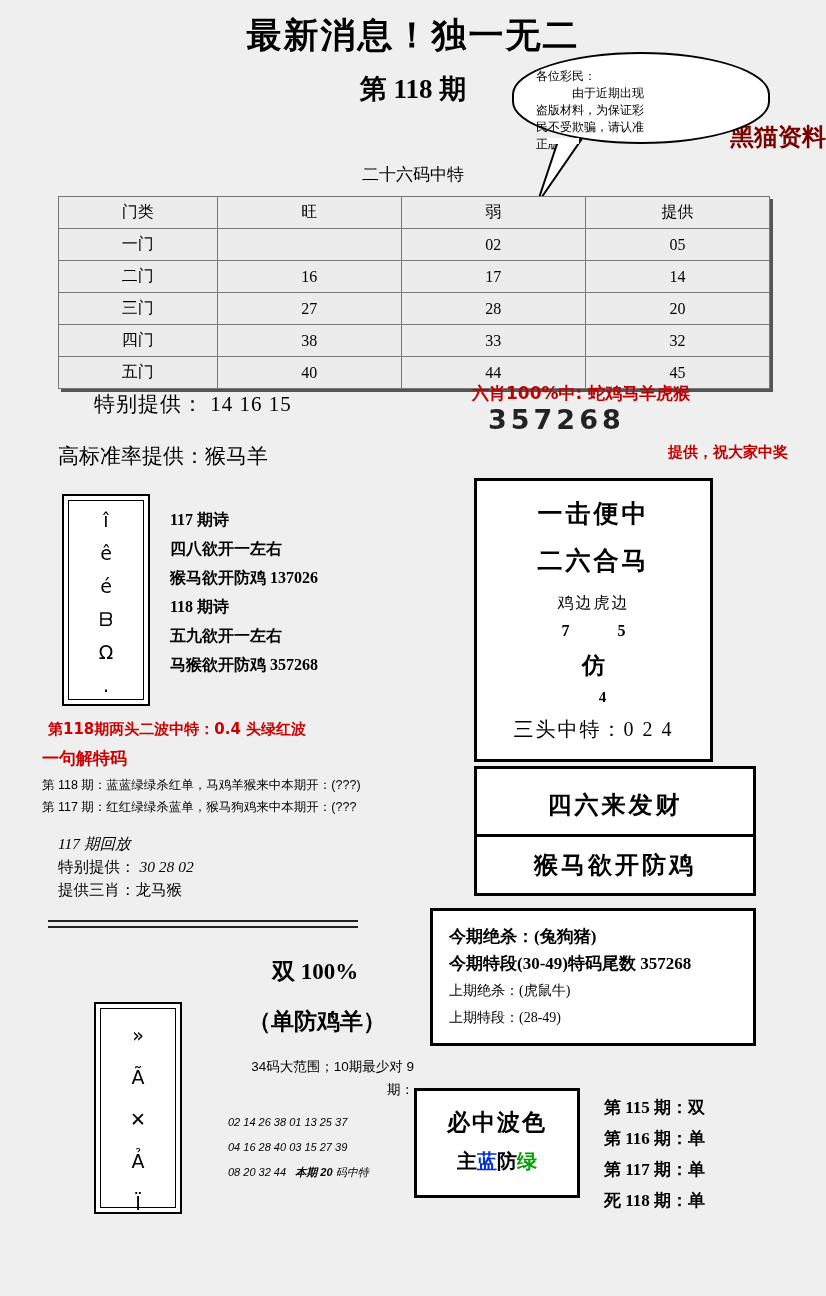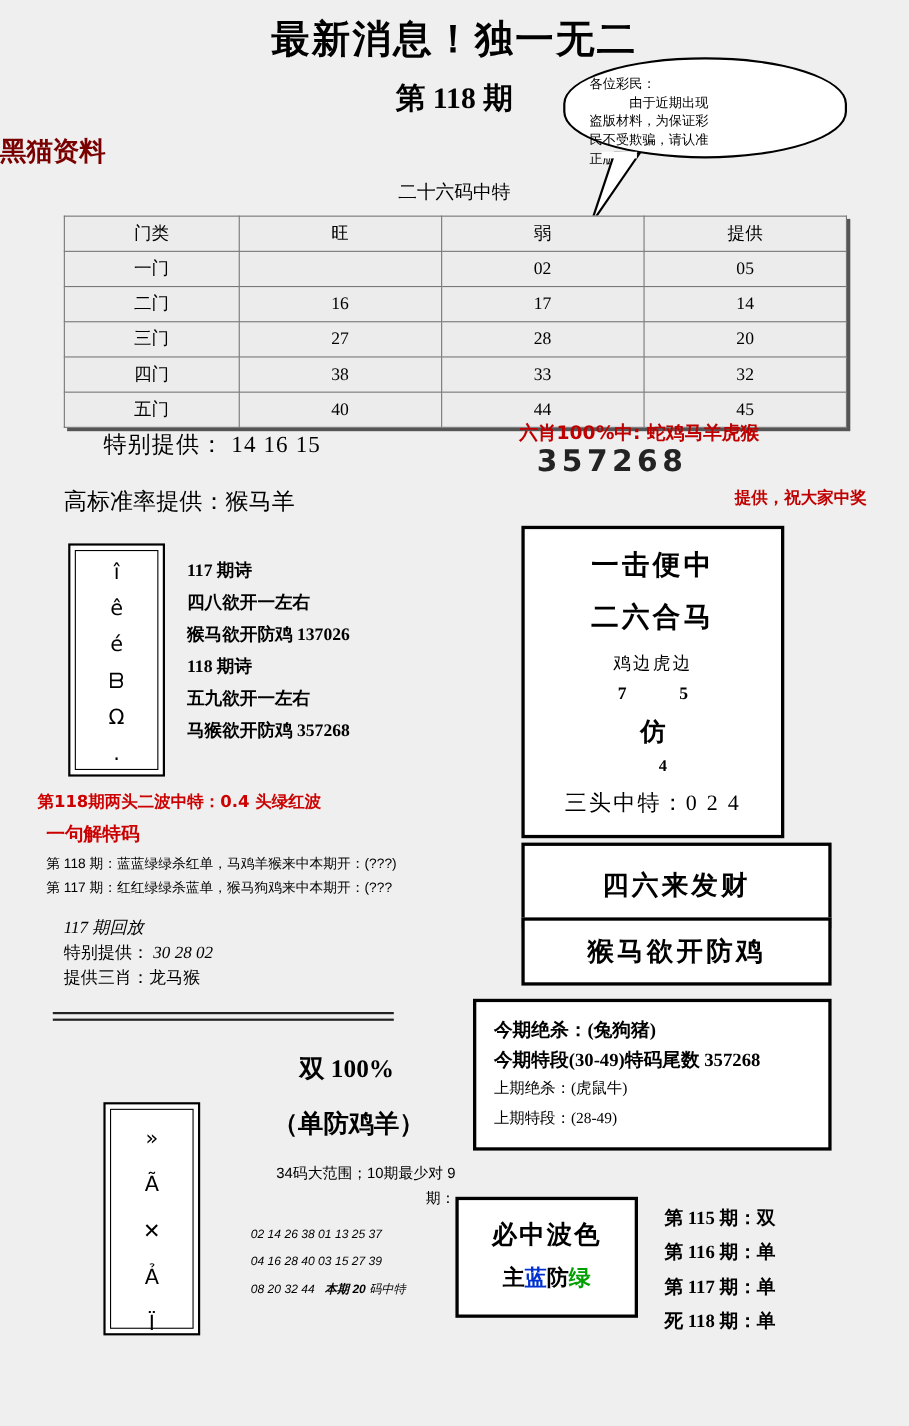--- a/index.html
+++ b/index.html
@@ -23,21 +23,21 @@
     font-family:"DejaVu Sans", sans-serif;
   }
   .title-issue{
     text-align:center;
     font-size:27px;
     font-weight:bold;
     margin-top:12px;
     font-family:"Liberation Serif", serif;
   }
   .title-sub{
-    text-align:left;
+    text-align:right;
     font-size:24px;
     font-weight:bold;
     margin-top:14px;
     color:#7a0000;
   }
   .title-sub2{
     text-align:center;
     font-size:17px;
     margin-top:10px;
   }
@@ -133,21 +133,21 @@
   }
 
   
   .poem{
     position:absolute;left:170px;top:505px;
     font-size:16px;line-height:29px;font-weight:bold;
   }
 
   
   .wave-line{
-    position:absolute;left:34px;top:720px;
+    position:absolute;left:48px;top:720px;
     color:#cc0000;font-weight:bold;font-size:15px;
     font-family:"DejaVu Sans", sans-serif;
   }
   .jiejue-title{
     position:absolute;left:42px;top:747px;
     color:#cc0000;font-weight:bold;font-size:17px;
     font-family:"DejaVu Sans", sans-serif;
   }
   .jiejue-lines{
     position:absolute;left:42px;top:774px;

